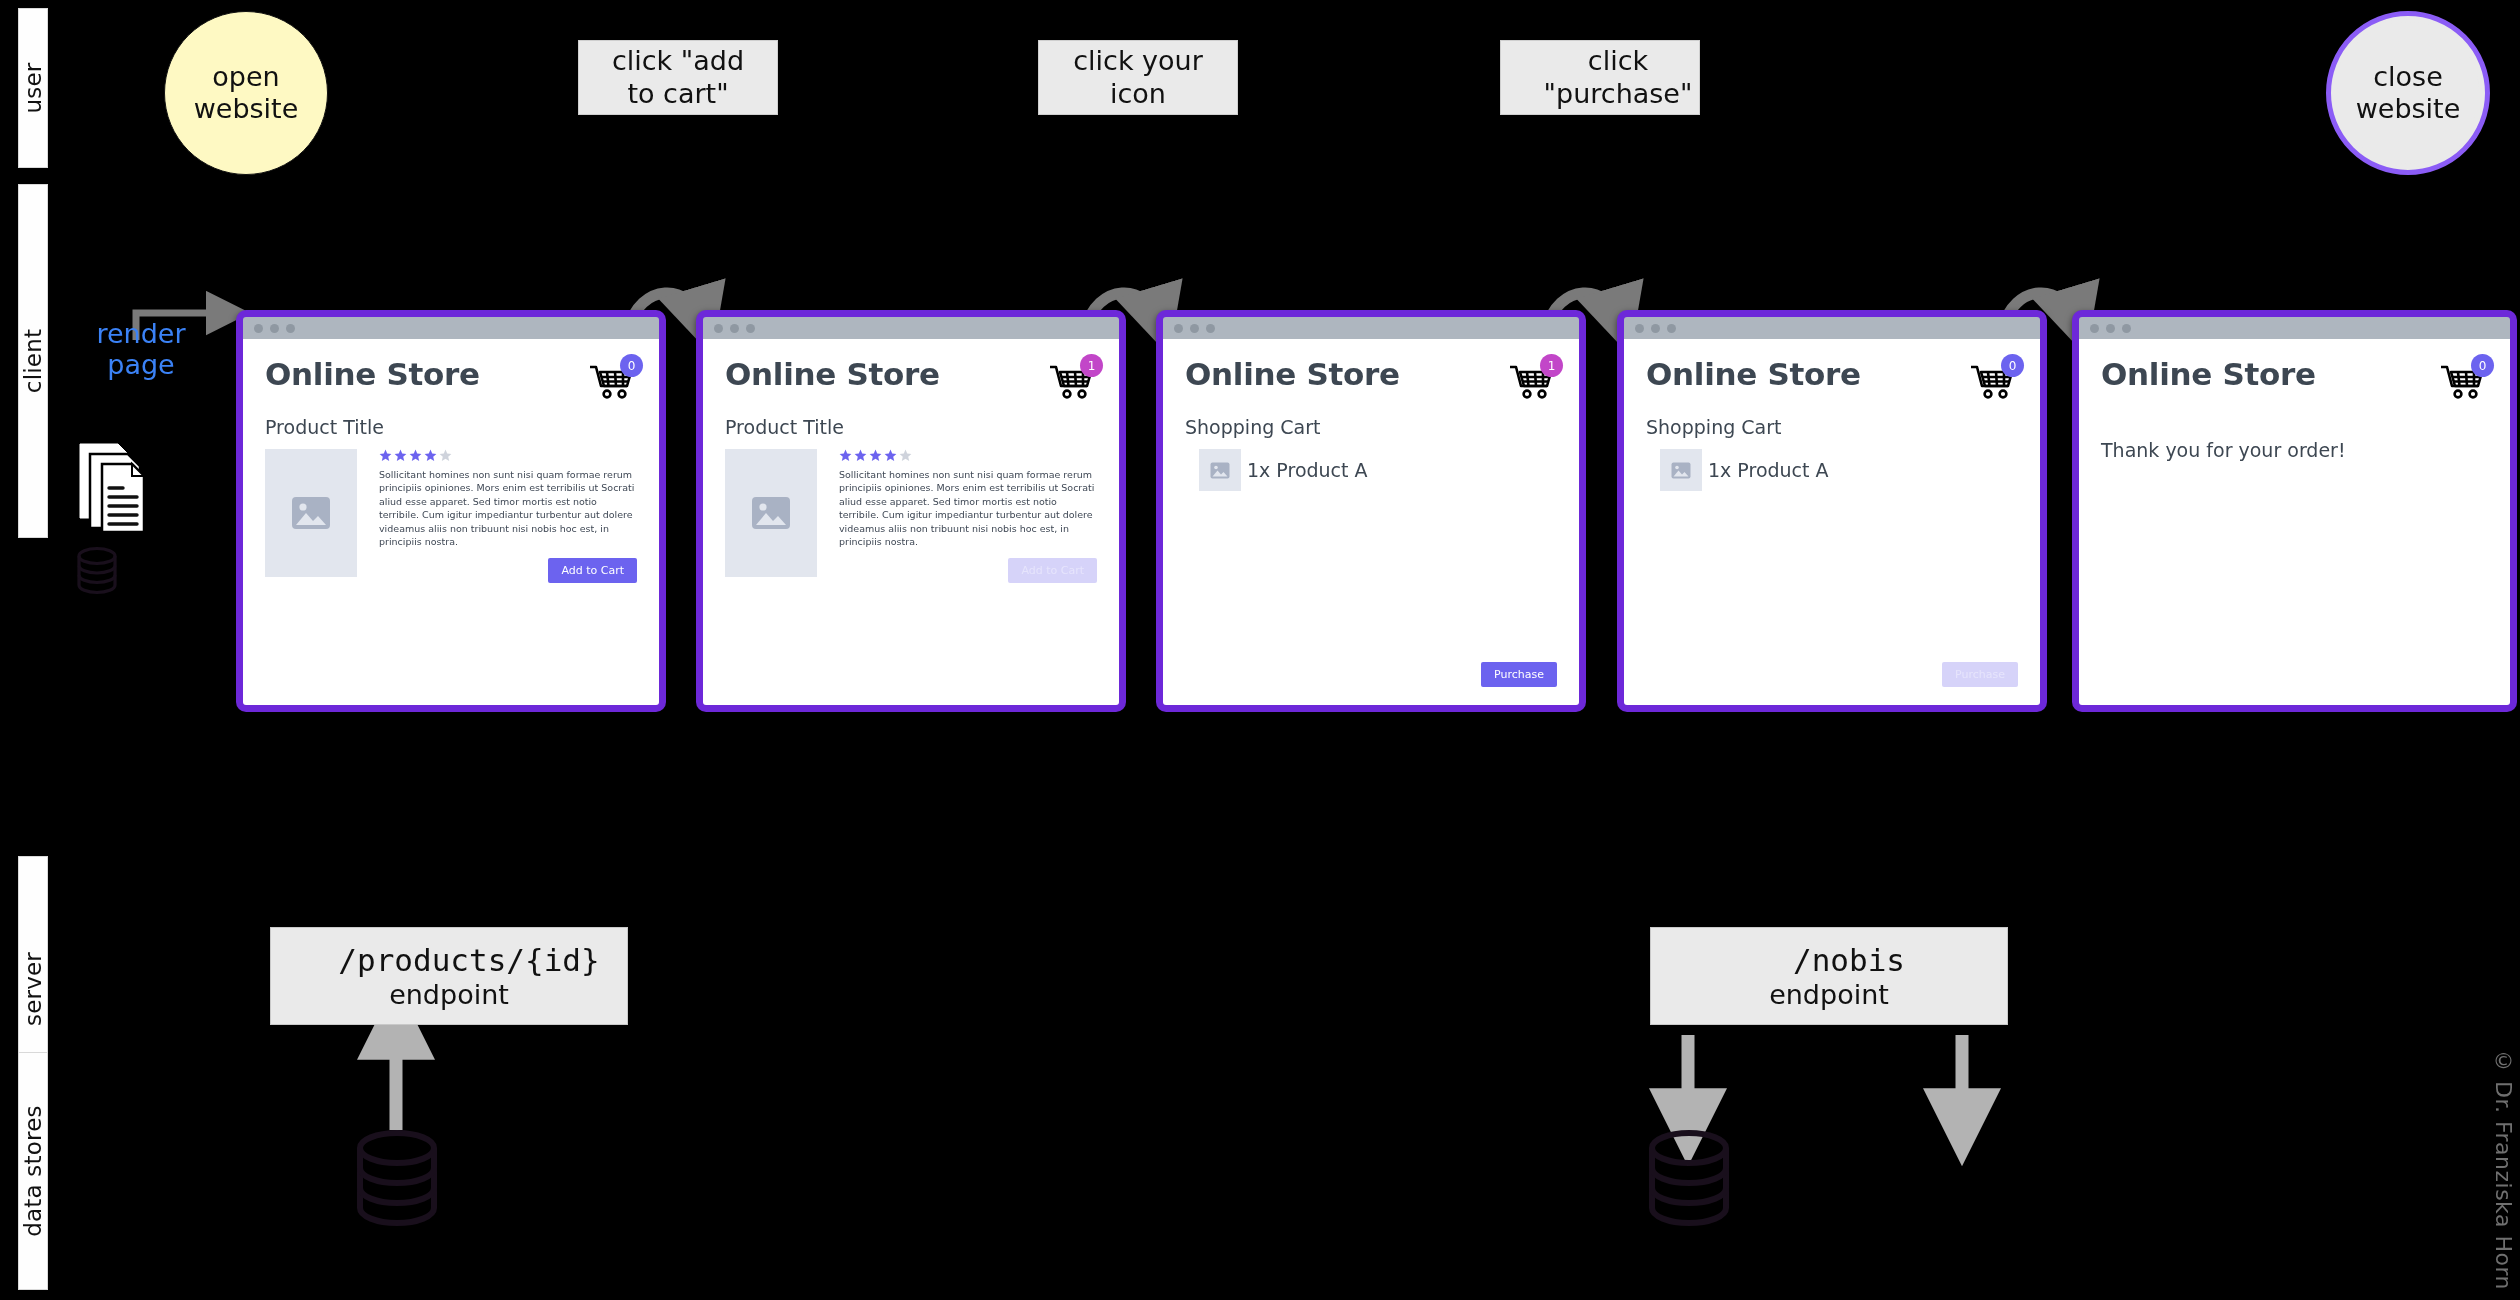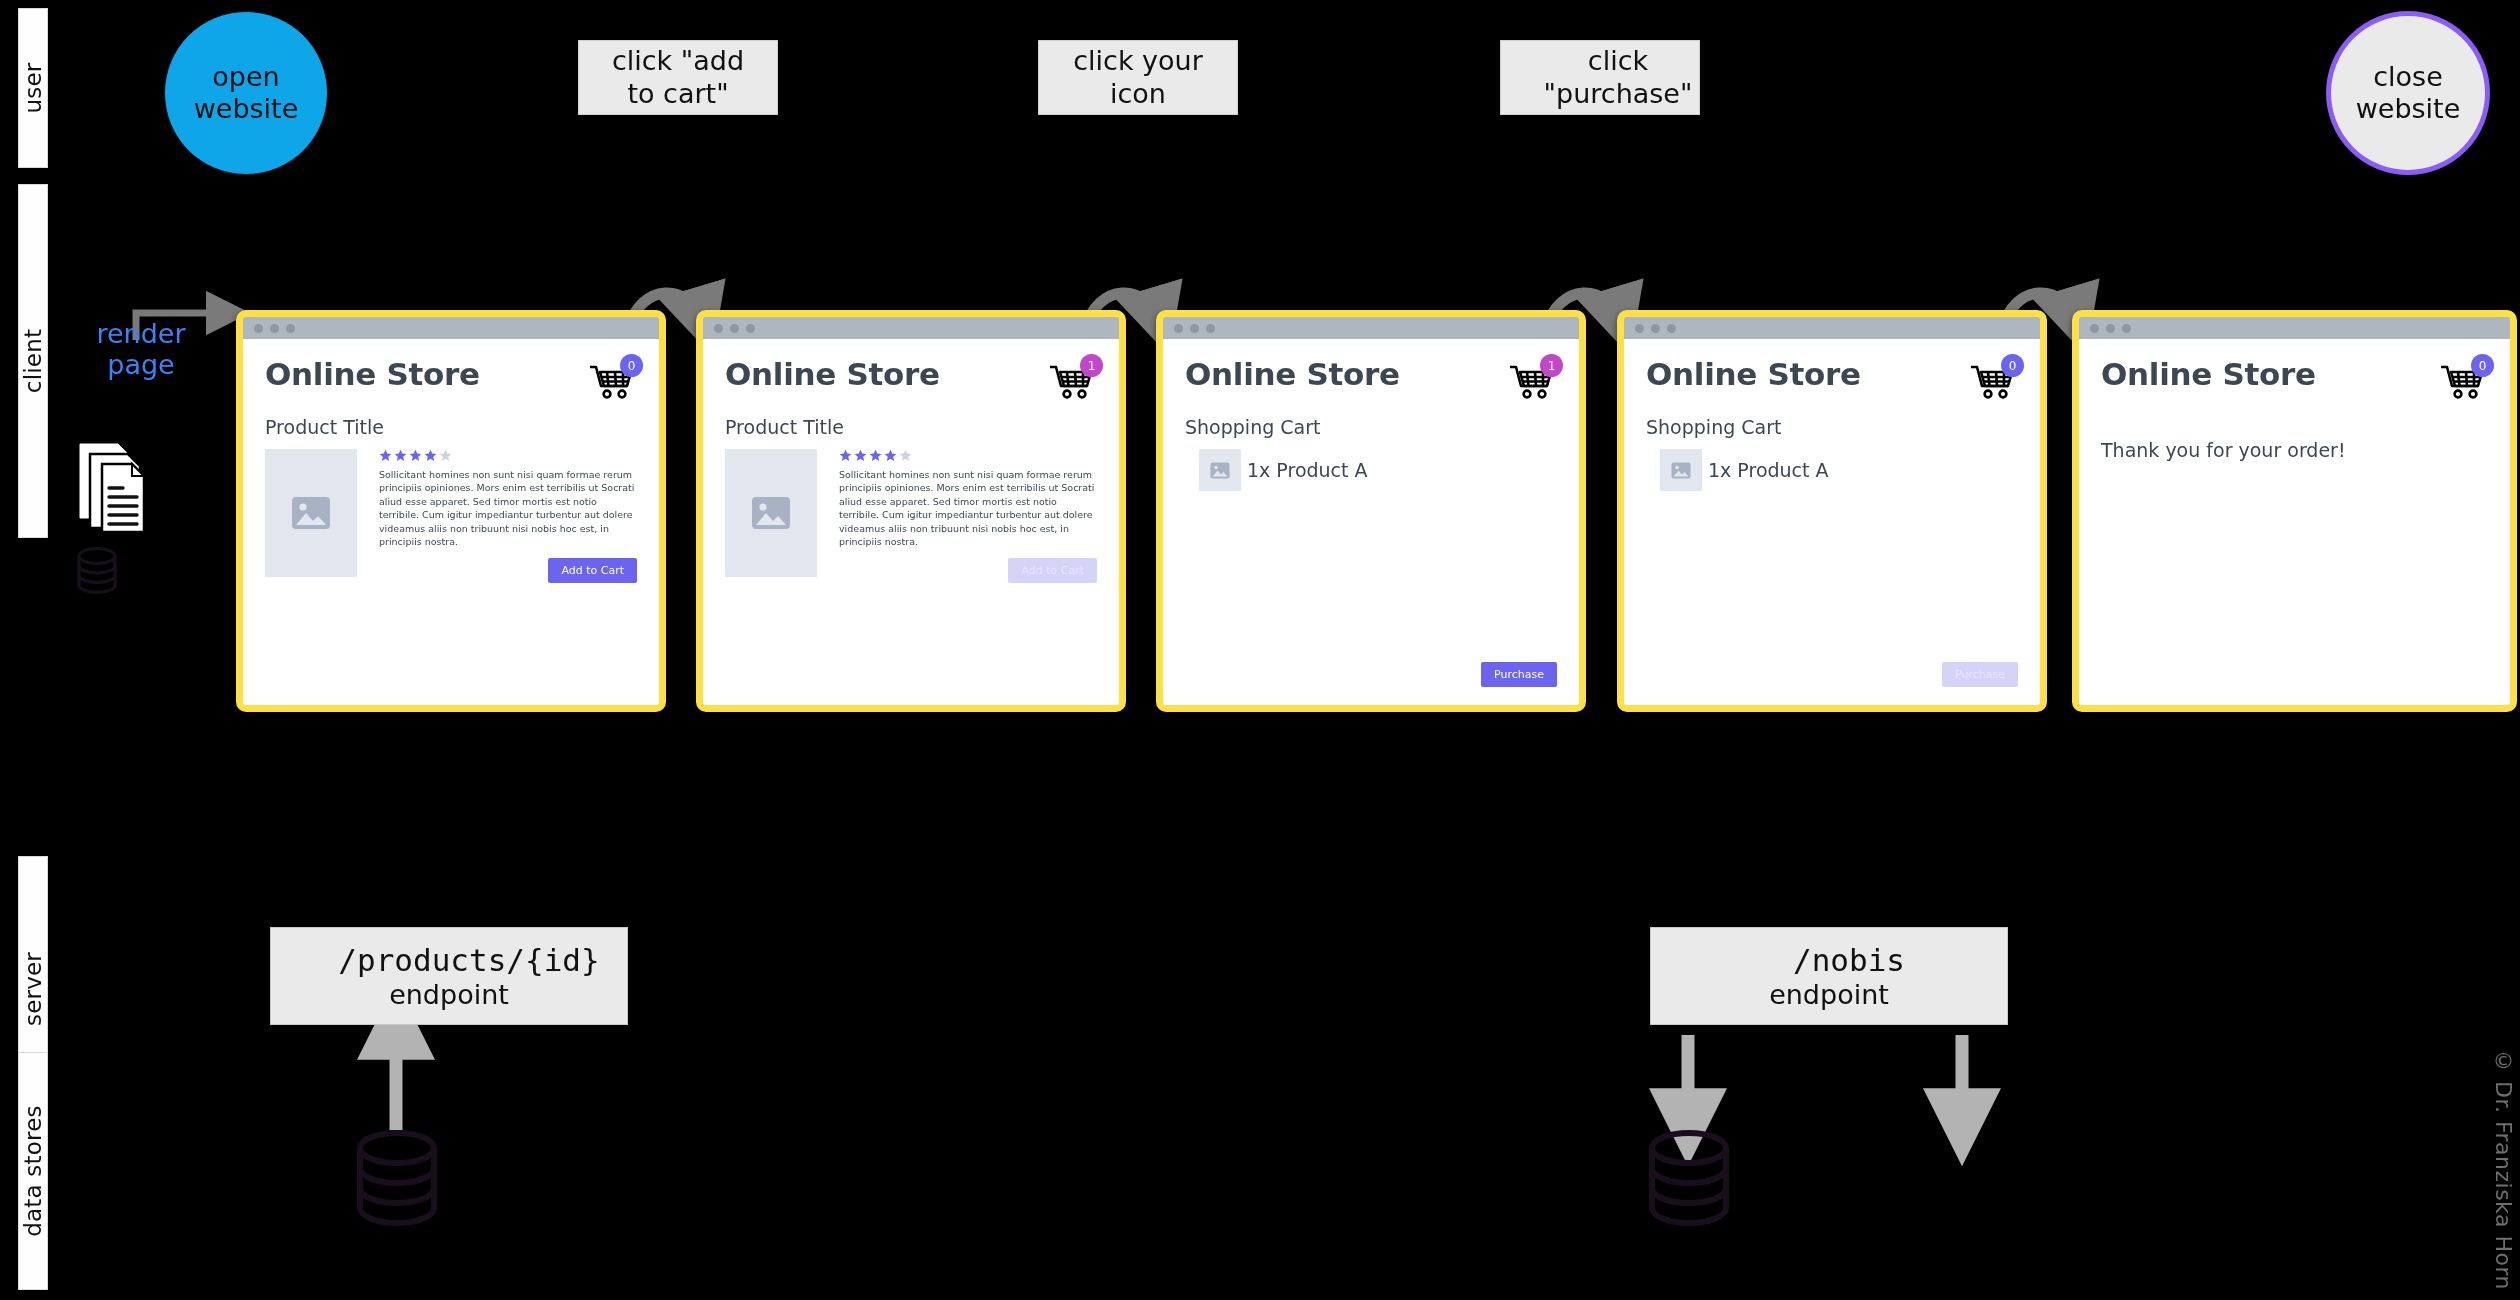--- a/index.html
+++ b/index.html
@@ -23,21 +23,21 @@
     white-space: nowrap;
     font-size: 23px;
     color: #111;
     letter-spacing: .2px;
   }
 
   
   .ev {
     position: absolute;
     border-radius: 50%;
-    background: #0ea5e9;
+    background: #fef9c3;
     display: flex; align-items: center; justify-content: center;
     text-align: center;
     color: #111;
     font-size: 27px;
     line-height: 1.18;
   }
   .ev.start { border: 1px solid #111; }
   .ev.end   { border: 5px solid #8b5cf6; background:#eaeaea; }
   .ev.end .inner {
     position:absolute; inset:3px; border-radius:50%;
@@ -65,21 +65,21 @@
     display: flex; flex-direction: column;
     align-items: center; justify-content: center;
     color: #111;
   }
   .endpoint .path { font-family: "DejaVu Sans Mono", monospace; font-size: 31px; letter-spacing:0px;margin-left:40px; }
   .endpoint .sub  { font-size: 27px; margin-top: 1px; }
 
   
   .browser {
     position: absolute;
-    background: #fde047;
+    background: #6d28d9;
     border-radius: 10px;
     padding: 7px;
     box-shadow: 0 3px 7px rgba(0,0,0,.55);
   }
   .browser .chrome {
     height: 22px;
     display: flex; align-items: center;
     padding-left: 11px;
     gap: 7px;
     background: #aeb6bf;

